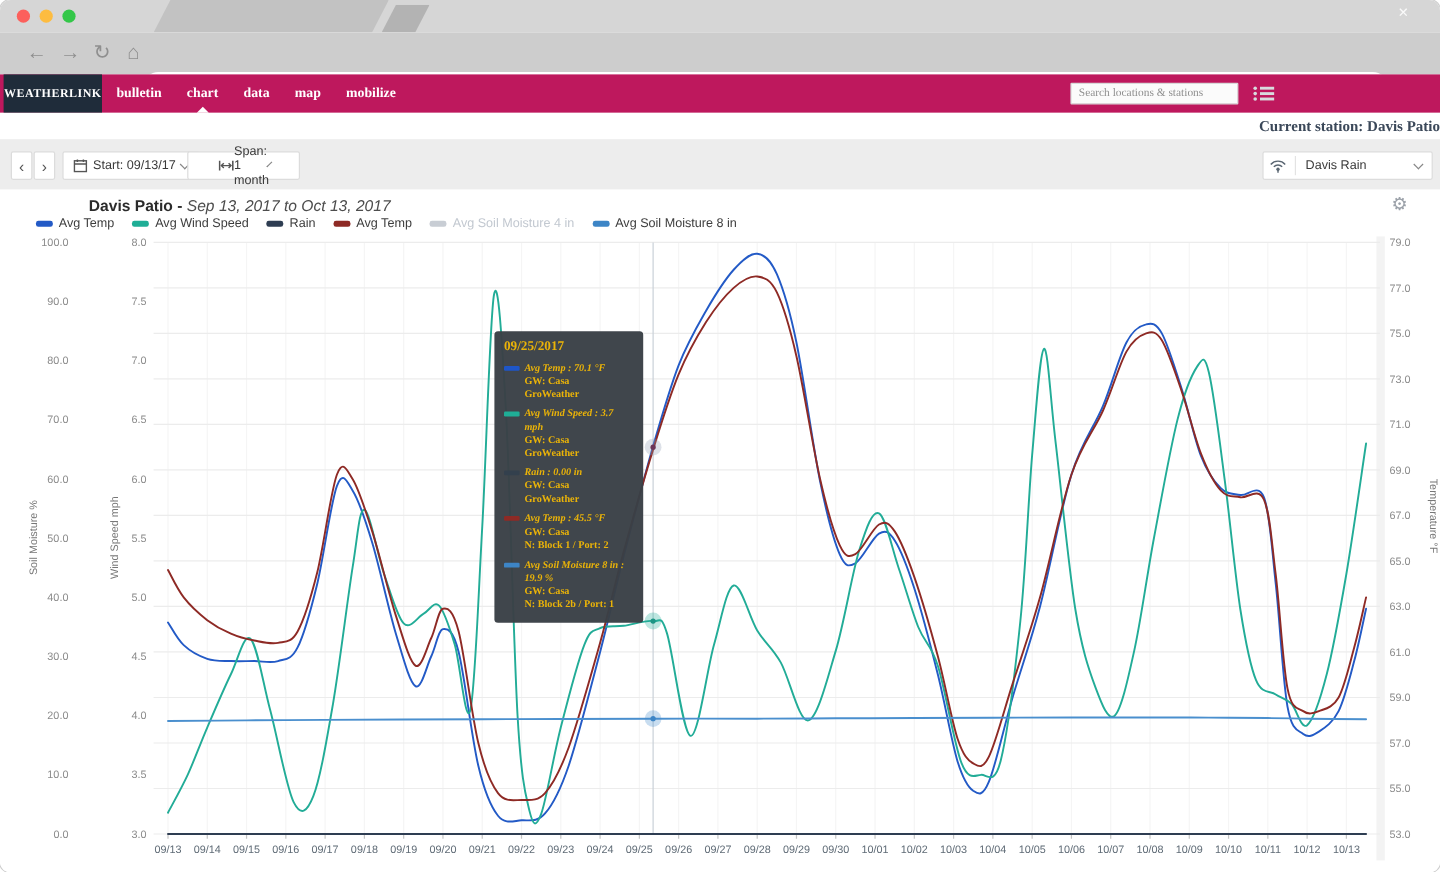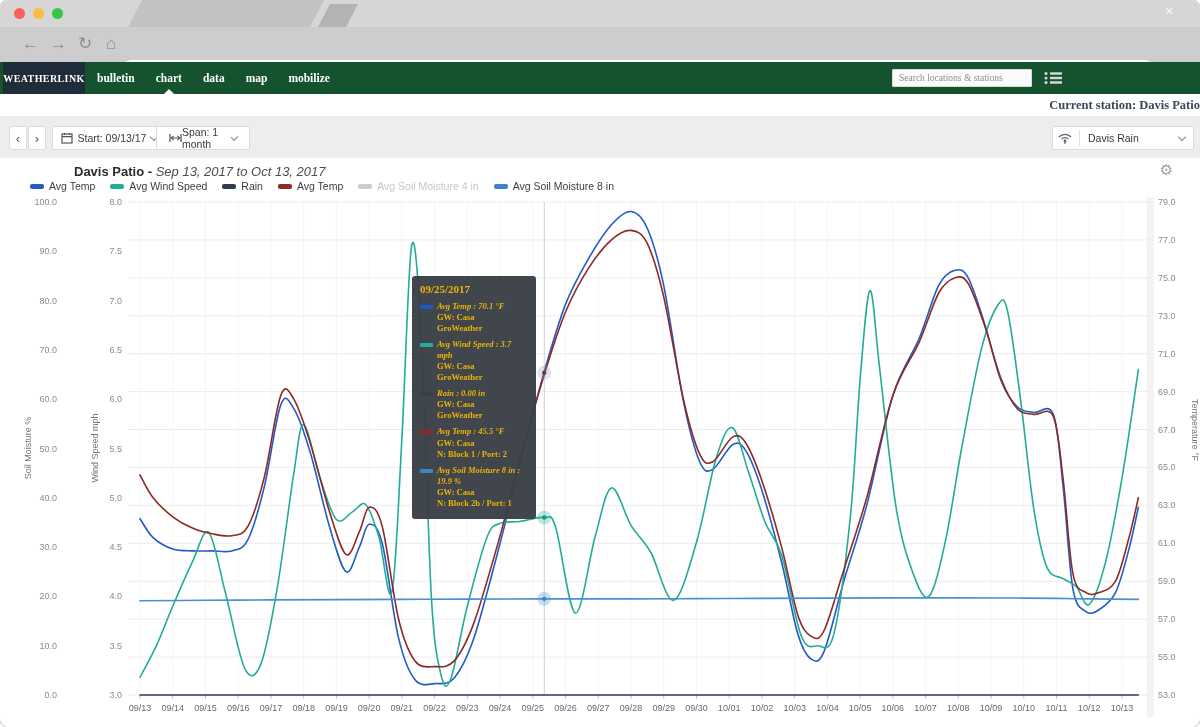--- a/index.html
+++ b/index.html
@@ -15,21 +15,21 @@
   .tab2{position:absolute;left:318px;top:4px;width:40px;height:23px;background:#b3b3b3;clip-path:polygon(0 100%,12px 0,100% 0,calc(100% - 12px) 100%);}
   .toolbar{position:absolute;left:0;top:27px;width:100%;height:35px;background:#cdcdcd;}
   .nav-ic{position:absolute;top:6px;font-size:17px;color:#8f8f8f;line-height:22px;}
   .urlbar{position:absolute;left:120px;top:33px;width:1036px;height:24px;background:#fff;border-radius:13px;display:flex;align-items:center;padding:0 12px;box-sizing:border-box;}
   .urlbar .mag{margin-right:9px;opacity:.55;}
   .url-text{font-size:14.5px;color:#4a4a4a;}
   .menu-bars{position:absolute;right:14px;top:39px;width:22px;}
   .menu-bars i{display:block;height:2px;background:#9a9a9a;margin:3px 0;border-radius:1px;}
 
   
-  .appnav{position:absolute;left:0;top:62px;width:100%;height:32px;background:#14532d;}
+  .appnav{position:absolute;left:0;top:62px;width:100%;height:32px;background:#be185d;}
   .logo{position:absolute;left:3px;top:0;width:82px;height:32px;background:#1f2c3a;color:#fff;font-family:"Liberation Serif",serif;font-weight:bold;font-size:10px;letter-spacing:.4px;display:flex;align-items:center;justify-content:center;}
   .navtabs{position:absolute;left:97px;top:0;height:32px;display:flex;gap:21px;align-items:center;}
   .navtab{position:relative;color:#fff;font-family:"Liberation Serif",serif;font-weight:bold;font-size:11.5px;height:32px;display:flex;align-items:center;cursor:pointer;}
   .navtab .caret{position:absolute;bottom:0;left:50%;margin-left:-5px;width:0;height:0;border-left:5px solid transparent;border-right:5px solid transparent;border-bottom:5px solid #fff;}
   .searchbox{position:absolute;right:168px;top:7px;width:140px;height:18px;background:#fbfbfb;border:1px solid #d9d9d9;border-radius:1px;font-family:"Liberation Serif",serif;font-size:9.5px;color:#333;padding:0 6px;box-sizing:border-box;}
   .searchbox::placeholder{color:#8f8f8f;}
   .listicon{position:absolute;right:138px;top:9px;}
 
   
   .stationbar{position:absolute;left:0;top:94px;width:100%;height:22px;background:#fff;display:flex;align-items:center;justify-content:flex-end;}
@@ -133,21 +133,21 @@
             <rect x="1" y="2" width="10" height="9" fill="none" stroke="#555" stroke-width="1.2"></rect>
             <line x1="1" y1="4.6" x2="11" y2="4.6" stroke="#555" stroke-width="1.2"></line>
             <line x1="3.5" y1="1" x2="3.5" y2="3" stroke="#555" stroke-width="1.2"></line>
             <line x1="8.5" y1="1" x2="8.5" y2="3" stroke="#555" stroke-width="1.2"></line>
           </svg>
       </span>
       <span>Start: 09/13/17</span>
       <span class="chev"></span>
     </div>
 
-    <div class="ctl-box" style="left:156px;width:94px;padding:0 12px;justify-content:space-between">
+    <div class="ctl-box" style="left:156px;width:94px;padding:0 25px;justify-content:space-between">
       <span class="icn">
         <svg width="13" height="10" viewBox="0 0 13 10">
             <line x1="1" y1="1" x2="1" y2="9" stroke="#555" stroke-width="1.3"></line>
             <line x1="12" y1="1" x2="12" y2="9" stroke="#555" stroke-width="1.3"></line>
             <line x1="2.5" y1="5" x2="10.5" y2="5" stroke="#555" stroke-width="1.2"></line>
             <path d="M4.5 3 L2.5 5 L4.5 7" fill="none" stroke="#555" stroke-width="1.2"></path>
             <path d="M8.5 3 L10.5 5 L8.5 7" fill="none" stroke="#555" stroke-width="1.2"></path>
           </svg>
       </span>
       <span>Span: 1 month</span>

